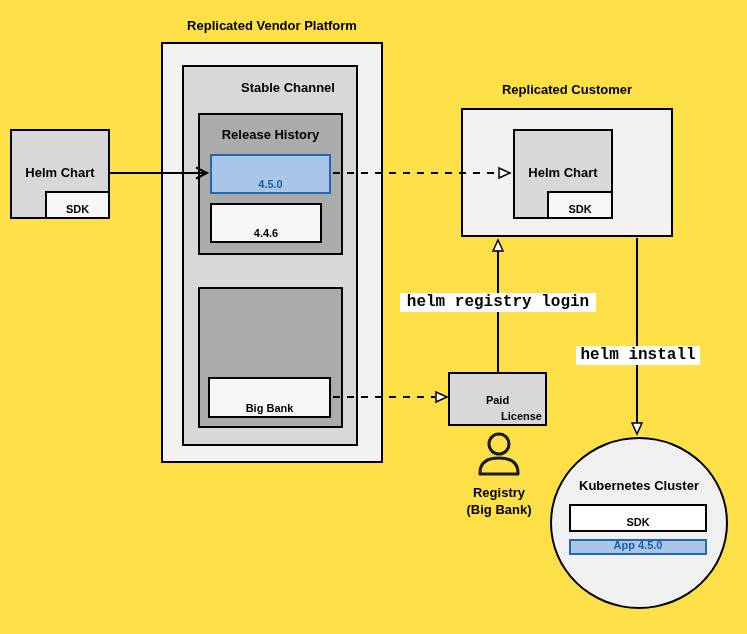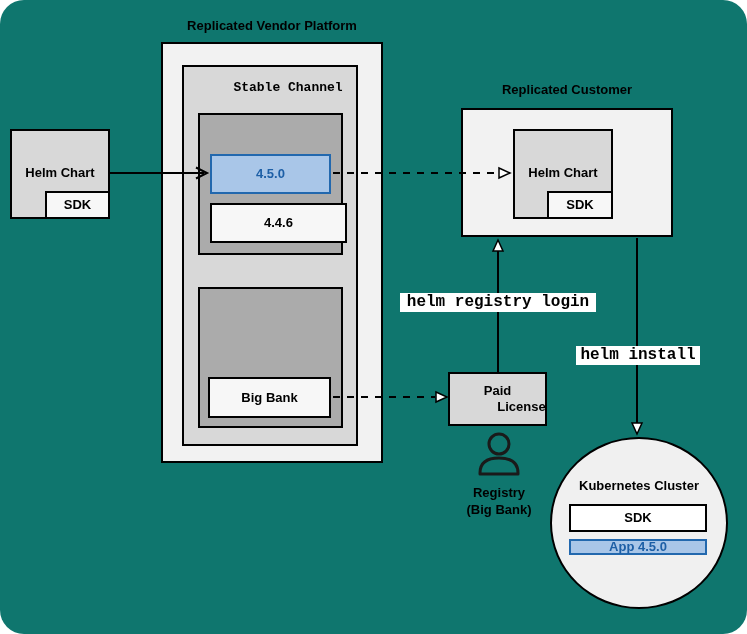--- a/index.html
+++ b/index.html
@@ -1,59 +1,59 @@
 <!DOCTYPE html>
 <html><head>
 <meta charset="utf-8">
 <style>
   html,body{margin:0;padding:0;background:#ffffff;}
   #canvas{
-    position:relative;width:747px;height:634px;background:#0f766e;overflow:hidden;
+    position:relative;width:747px;height:634px;background:#fde047;overflow:hidden;
     font-family:"Liberation Sans","DejaVu Sans",sans-serif;
-    border-radius:24px;
   }
   .box{position:absolute;box-sizing:border-box;border:2px solid #000000;}
   .bg-lightest{background:#f2f2f2;}
   .bg-light{background:#f0f0f0;}
   .bg-mid{background:#d8d8d8;}
   .bg-dark{background:#ababab;}
   .bg-white{background:#f7f7f7;}
   .bg-pure{background:#ffffff;}
   .blue{background:#a9c6e8;border-color:#2268ae;color:#1d5fa6;}
   .lbl{
     position:absolute;text-align:center;font-weight:bold;font-size:13px;color:#000000;
     line-height:17px;
   }
-  .center{display:flex;align-items:center;justify-content:center;
-    font-weight:bold;font-size:13px;text-align:center;line-height:16px;}
+  .center{display:flex;align-items:flex-end;justify-content:center;
+    font-weight:bold;font-size:11px;text-align:center;line-height:16px;}
   .mono{
     position:absolute;text-align:center;font-family:"Liberation Mono","DejaVu Sans Mono",monospace;
     font-weight:bold;font-size:16px;color:#000000;background:#ffffff;line-height:19px;z-index:3;
   }
   svg.overlay{position:absolute;left:0;top:0;z-index:2;pointer-events:none;}
   .circle{border-radius:50%;}
 </style>
 </head>
 <body>
 
 <div id="canvas">
 
   <div class="lbl" style="left:161px;top:17px;width:222px;">Replicated Vendor Platform</div>
   <div class="lbl" style="left:461px;top:81px;width:212px;">Replicated Customer</div>
 
   <div class="box bg-lightest" style="left:161px;top:42px;width:222px;height:421px;"></div>
   <div class="box bg-mid" style="left:182px;top:65px;width:176px;height:381px;"></div>
-  <div class="lbl" style="left:182px;top:79px;width:212px;font-family:Liberation Mono, monospace;">Stable Channel</div>
+  <div class="lbl" style="left:182px;top:79px;width:212px;">Stable Channel</div>
 
   <div class="box bg-dark" style="left:198px;top:113px;width:145px;height:142px;"></div>
+  <div class="lbl" style="left:198px;top:126px;width:145px;">Release History</div>
 
   <div class="box blue center" style="left:210px;top:154px;width:121px;height:40px;">
     <span>4.5.0</span>
   </div>
-  <div class="box bg-white center" style="left:210px;top:203px;width:137px;height:40px;">
+  <div class="box bg-white center" style="left:210px;top:203px;width:112px;height:40px;">
     <span>4.4.6</span>
   </div>
 
   <div class="box bg-dark" style="left:198px;top:287px;width:145px;height:141px;"></div>
 
   <div class="box bg-white center" style="left:208px;top:377px;width:123px;height:41px;">
     <span>Big Bank</span>
   </div>
 
   <div class="box bg-mid" style="left:10px;top:129px;width:100px;height:90px;"></div>

